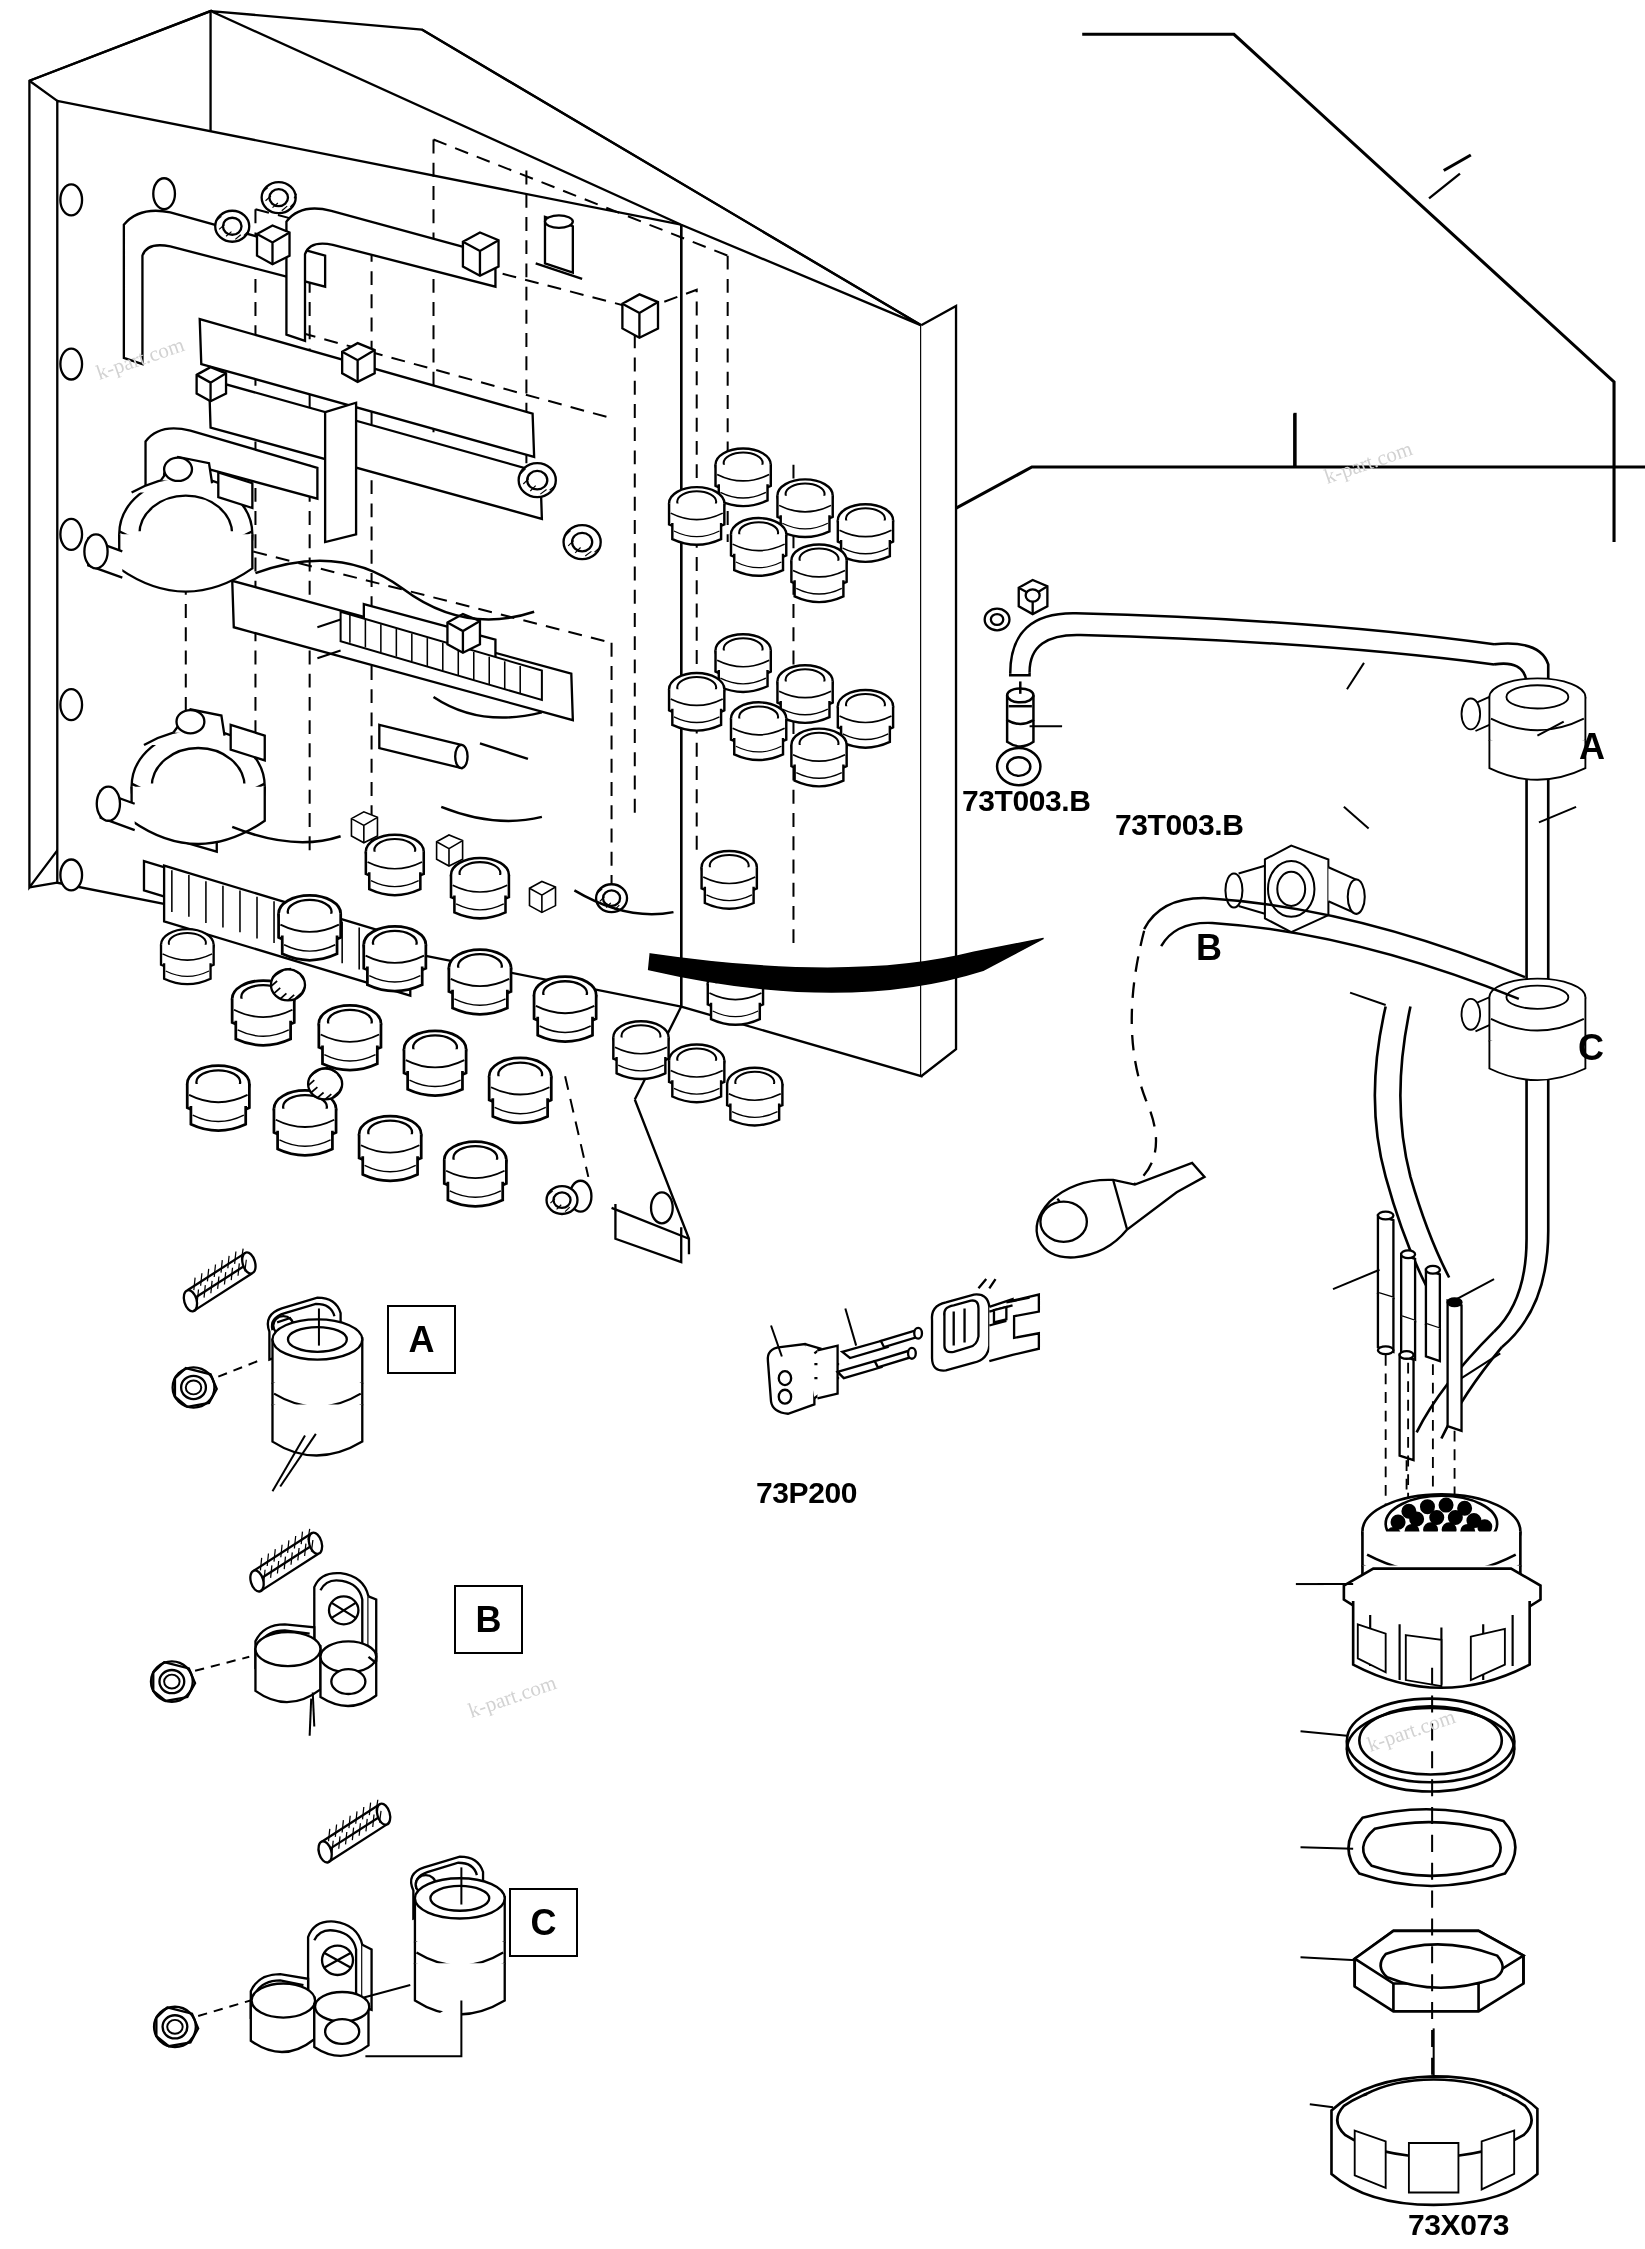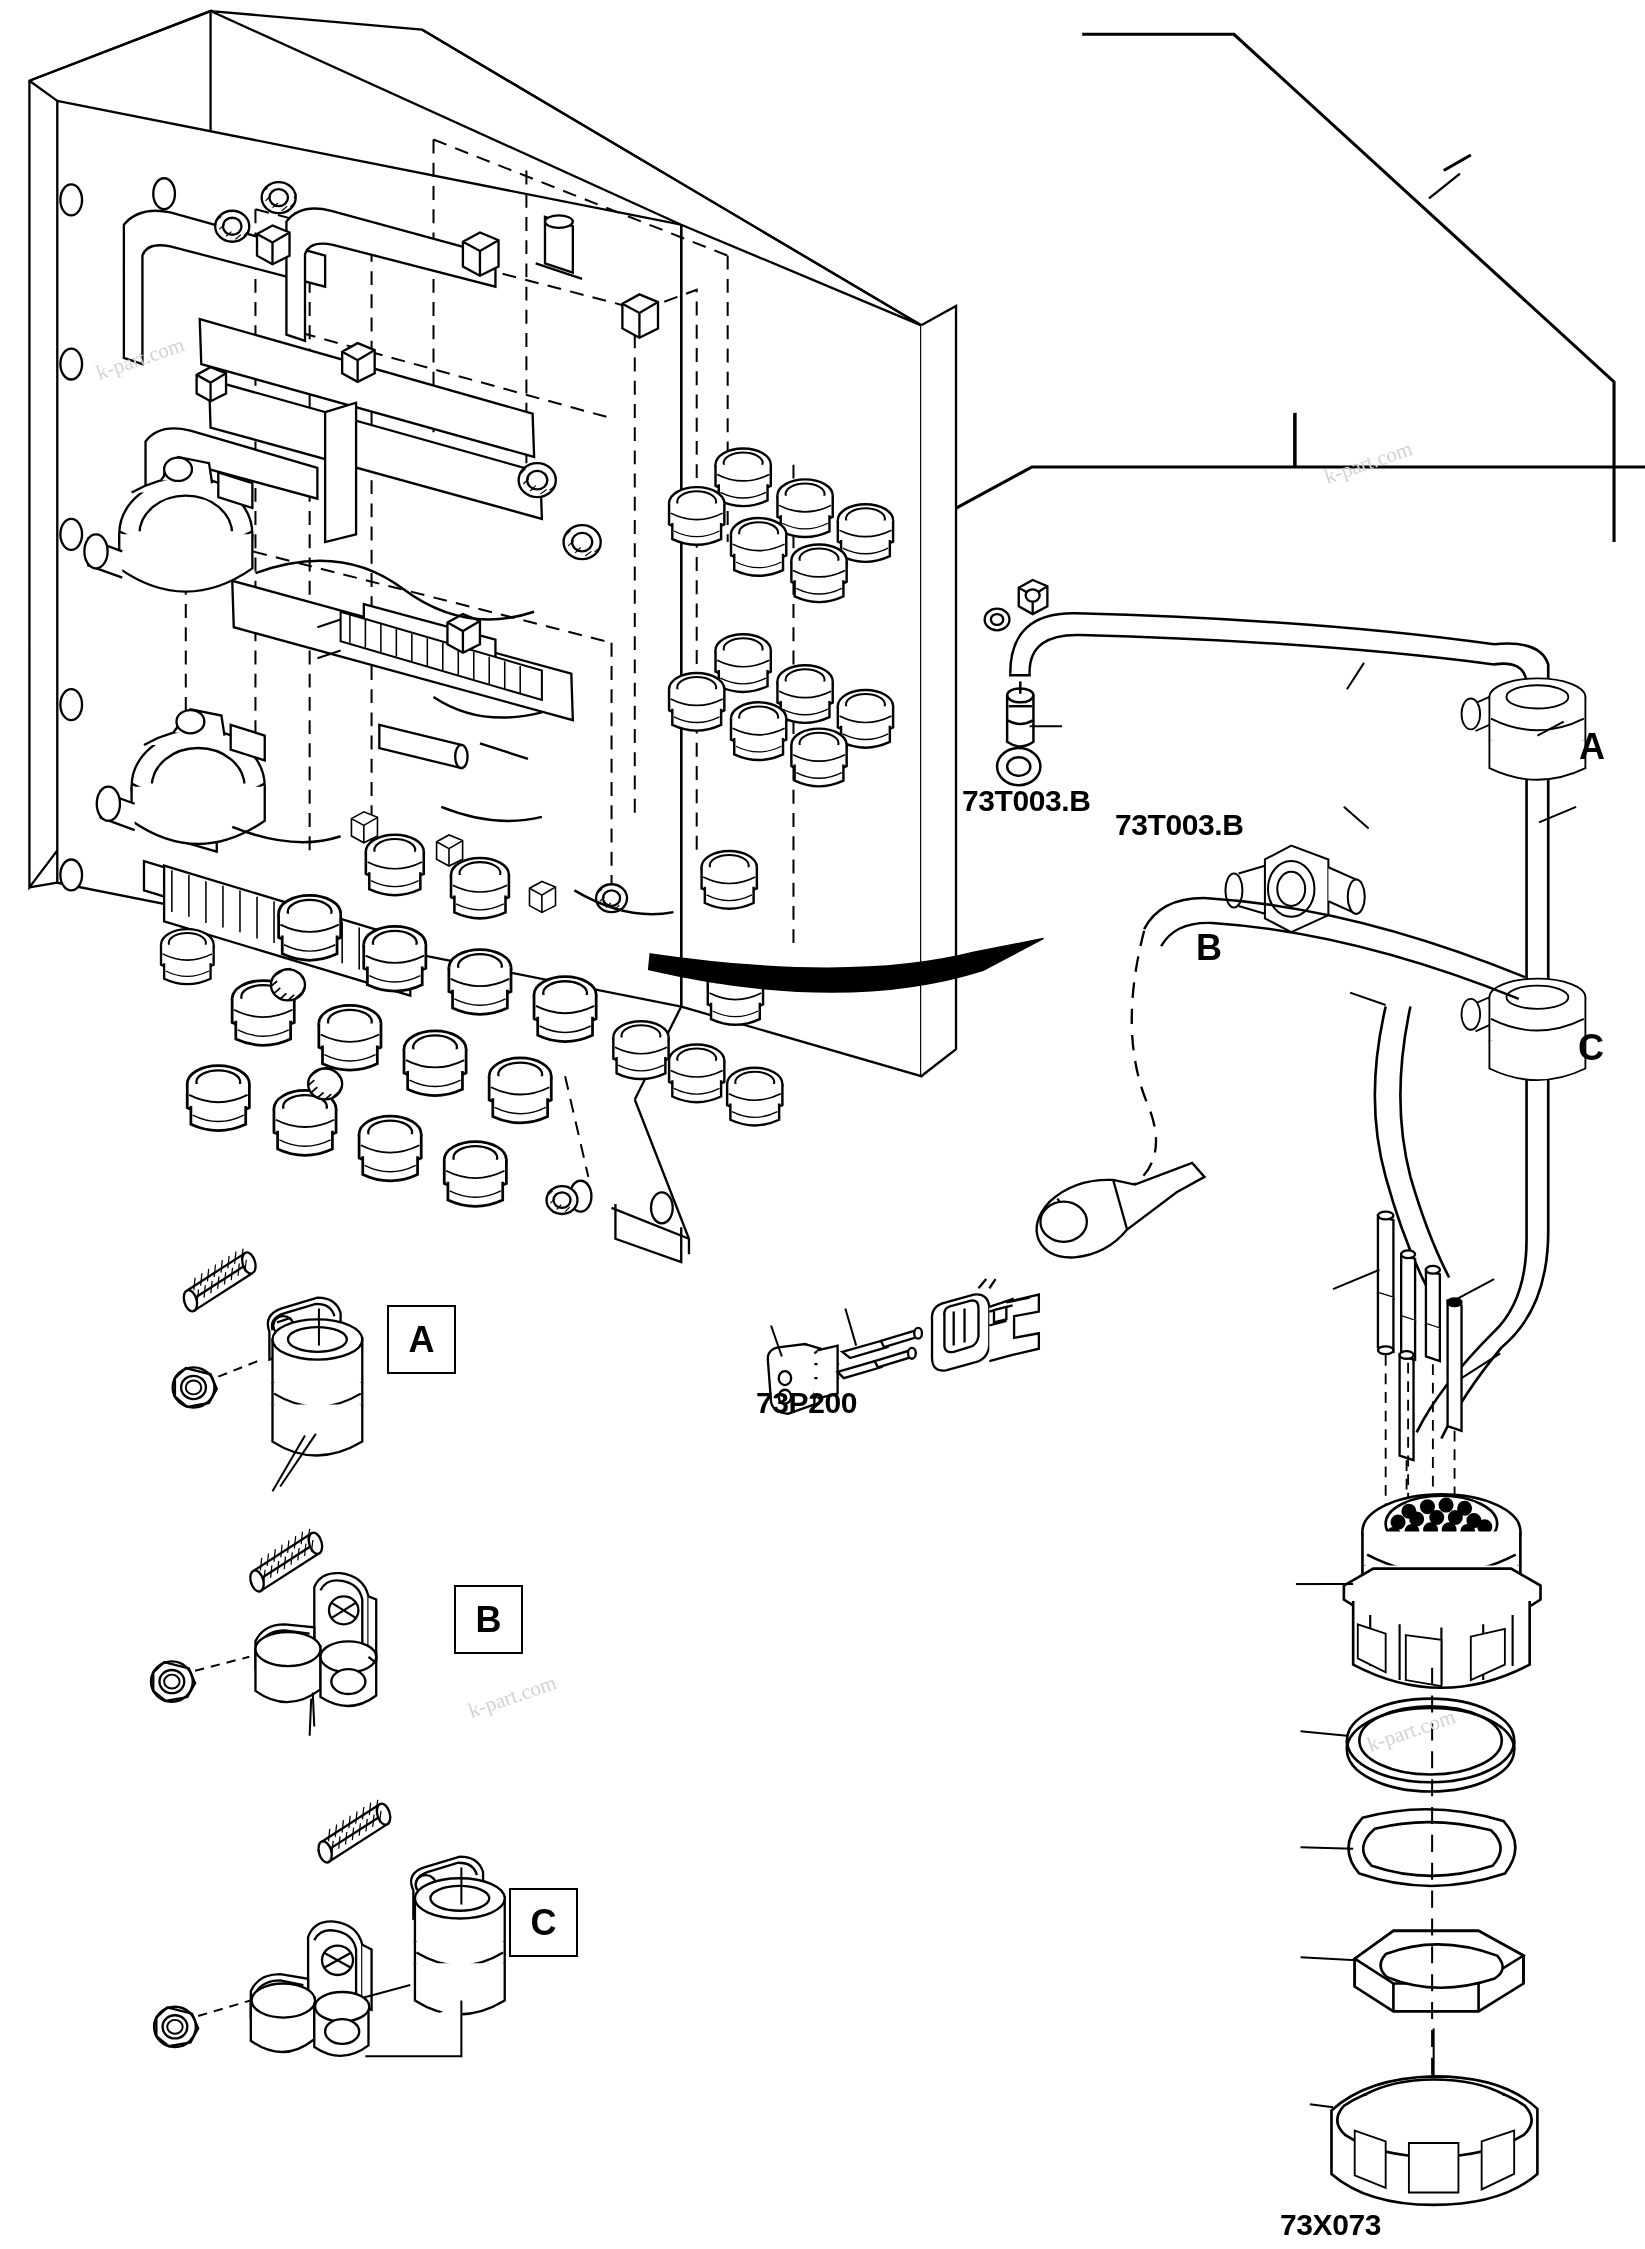--- a/index.html
+++ b/index.html
@@ -788,22 +788,22 @@
   </g>
 </svg>
 
 <div class="wm" style="left:93px;top:362px">k-part.com</div>
 <div class="wm" style="left:1321px;top:466px">k-part.com</div>
 <div class="wm" style="left:465px;top:1700px">k-part.com</div>
 <div class="wm" style="left:1364px;top:1734px">k-part.com</div>
 
 <div class="lbl partno" style="left:962px;top:784px">73T003.B</div>
 <div class="lbl partno" style="left:1115px;top:808px">73T003.B</div>
-<div class="lbl partno" style="left:756px;top:1386px">73P200</div>
-<div class="lbl partno" style="left:1280px;top:2208px">73X073</div>
+<div class="lbl partno" style="left:756px;top:1476px">73P200</div>
+<div class="lbl partno" style="left:1408px;top:2208px">73X073</div>
 
 <div class="lbl callout-letter" style="left:1579px;top:726px">A</div>
 <div class="lbl callout-letter" style="left:1196px;top:927px">B</div>
 <div class="lbl callout-letter" style="left:1578px;top:1027px">C</div>
 
 <div class="callout-box" style="left:387px;top:1305px;width:65px;height:65px">
   <span>A</span>
 </div>
 <div class="callout-box" style="left:454px;top:1585px;width:65px;height:65px">
   <span>B</span>

